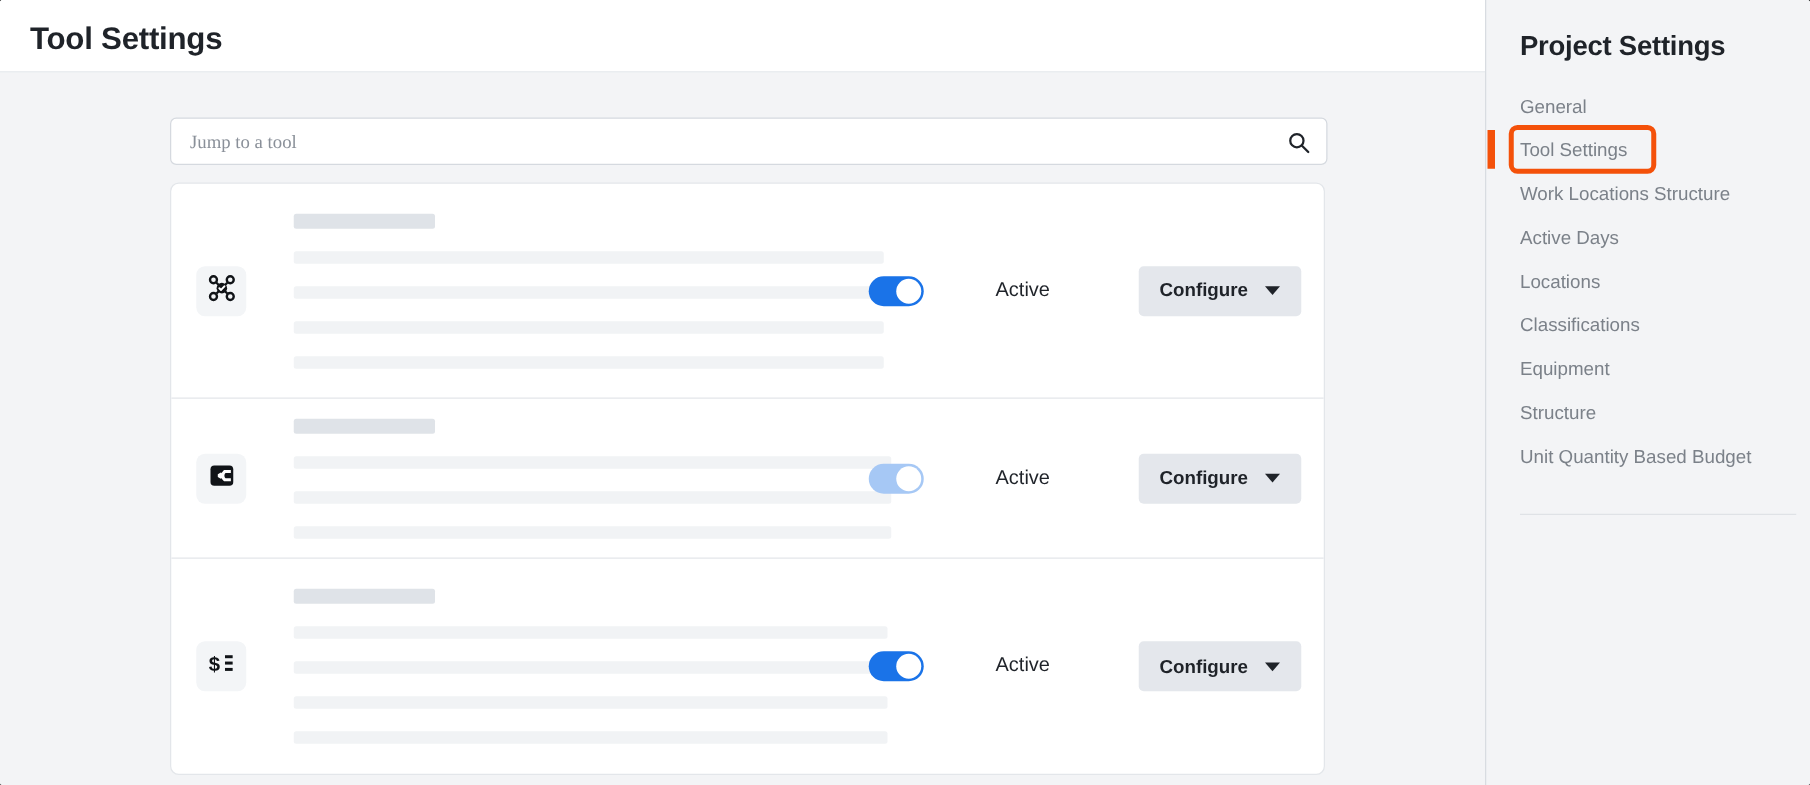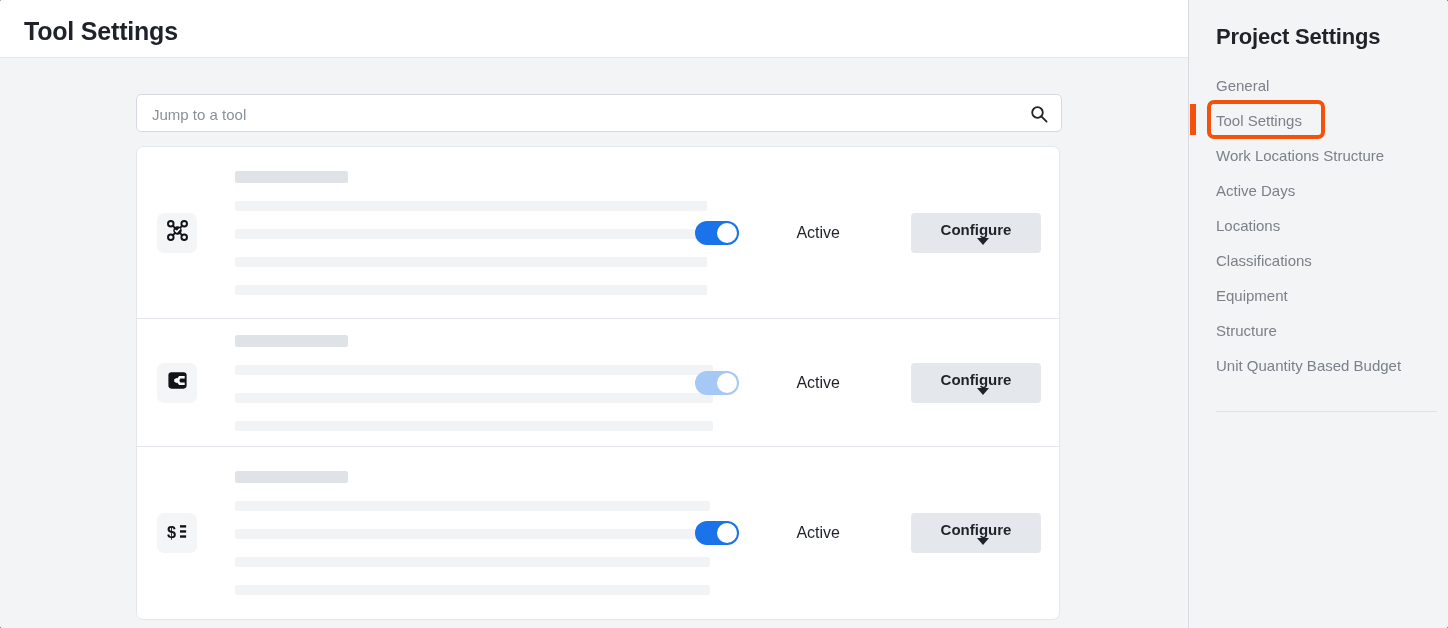--- a/index.html
+++ b/index.html
@@ -73,21 +73,21 @@
   }
   .search-input {
     position: absolute;
     left: 13px;
     top: 0;
     width: 860px;
     height: 36px;
     border: none;
     outline: none;
     background: transparent;
-    font-family: Liberation Sans, sans-serif;
+    font-family: Liberation Serif, serif;
     font-size: 15px;
     color: #1f2329;
   }
   .search-input::placeholder { color: #8a9099; opacity: 1; }
   .search-icon {
     position: absolute;
     right: 12px;
     top: 9px;
     width: 20px;
     height: 20px;
@@ -191,21 +191,20 @@
     height: 40px;
     background: #e4e7ec;
     border: none;
     border-radius: 4px;
     display: flex;
     align-items: center;
     justify-content: center;
     cursor: pointer;
     font-family: "Liberation Sans", sans-serif;
     padding: 0;
-    flex-direction: column;
   }
   .configure-btn .cfg-label {
     font-size: 15px;
     font-weight: bold;
     color: #1f2329;
     white-space: nowrap;
   }
   .caret {
     margin-left: 14px;
     width: 0;

